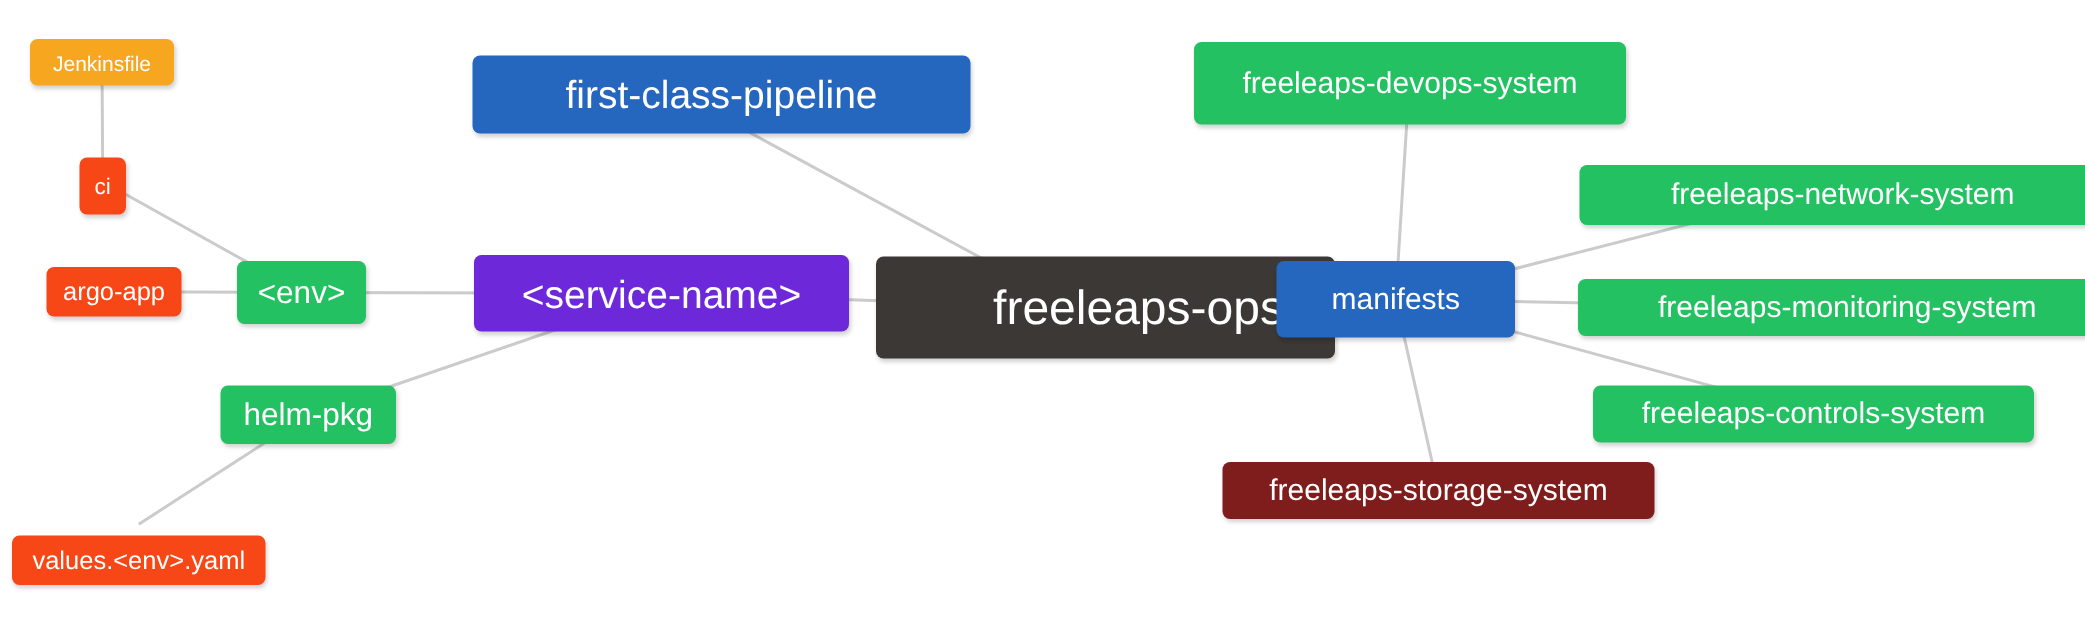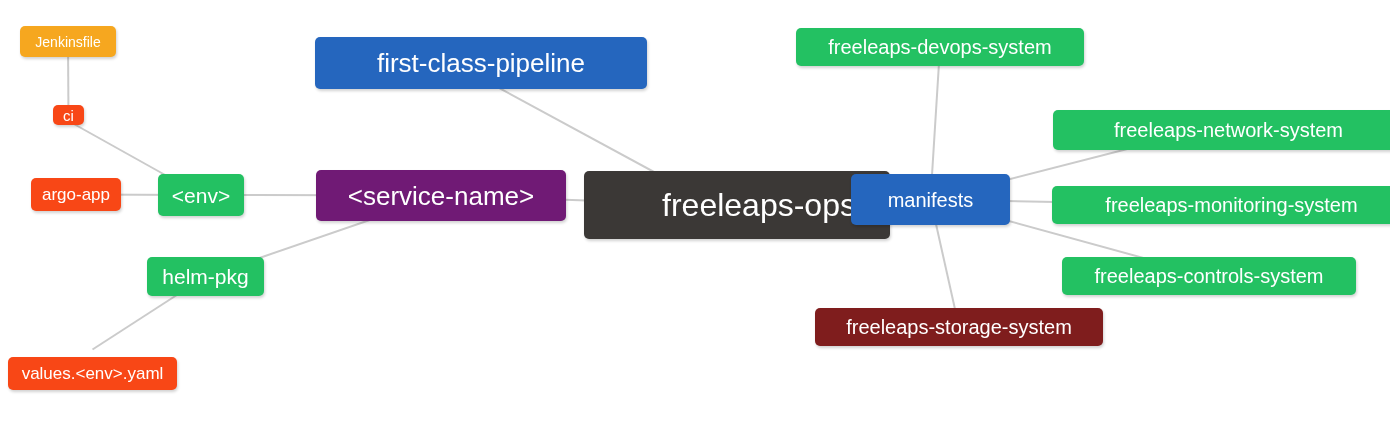--- a/index.html
+++ b/index.html
@@ -21,30 +21,30 @@
     border-radius:5px;
     box-shadow:1px 2px 3px rgba(0,0,0,.18);
     white-space:nowrap;
     cursor:pointer;
     z-index:2;
     font-weight:400;
     line-height:1;
   }
   
   .g0 {left:20px;  top:26px;  width:96px;  height:31px; font-size:14px;}
-  .g1 {left:53px;  top:105px; width:31px;  height:20px; font-size:15px;}
+  .g1 {left:53px;  top:105px; width:31px;  height:38px; font-size:15px;}
   .g2 {left:31px;  top:178px; width:90px;  height:33px; font-size:17px;}
   .g3 {left:158px; top:174px; width:86px;  height:42px; font-size:21px;}
   .g4 {left:147px; top:257px; width:117px; height:39px; font-size:21px;}
   .g5 {left:8px;   top:333px; width:169px; height:33px; font-size:17px;}
   .g6 {left:315px; top:37px;  width:332px; height:52px; font-size:26px;}
   .g7 {left:316px; top:170px; width:250px; height:51px; font-size:26px;}
   .g8 {left:584px; top:171px; width:262px; height:68px; font-size:32px;padding-left:44px;}
   .g9 {left:851px; top:174px; width:159px; height:51px; font-size:20px;}
-  .g10{left:796px; top:28px;  width:288px; height:38px; font-size:20px;}
+  .g10{left:796px; top:28px;  width:288px; height:55px; font-size:20px;}
   .g11{left:1053px;top:110px; width:351px; height:40px; font-size:20px;}
   .g12{left:1052px;top:186px; width:359px; height:38px; font-size:20px;}
   .g13{left:1062px;top:257px; width:294px; height:38px; font-size:20px;}
   .g14{left:815px; top:308px; width:288px; height:38px; font-size:20px;}
 </style>
 </head>
 <body style="background: rgb(255, 255, 255);">
 
 <div class="canvas">
   <svg id="edges">
@@ -64,21 +64,21 @@
       <line x1="930.5" y1="199.5" x2="959" y2="327" stroke="#CBCBCB" stroke-width="2"></line>
     </svg>
 
   <div class="node g0" style="background: rgb(246, 167, 31);">Jenkinsfile</div>
   <div class="node g1" style="background: rgb(248, 71, 22);">ci</div>
   <div class="node g2" style="background: rgb(248, 71, 22);">argo-app</div>
   <div class="node g3" style="background: rgb(35, 193, 98);">&lt;env&gt;</div>
   <div class="node g4" style="background: rgb(35, 193, 98);">helm-pkg</div>
   <div class="node g5" style="background: rgb(248, 71, 22); margin-top: 24px;">values.&lt;env&gt;.yaml</div>
   <div class="node g6" style="background: rgb(37, 102, 190);">first-class-pipeline</div>
-  <div class="node g7" style="background: #701a75;">&lt;service-name&gt;</div>
+  <div class="node g7" style="background: #6d28d9;">&lt;service-name&gt;</div>
   <div class="node g8" style="background: rgb(59, 56, 54);">freeleaps-ops</div>
   <div class="node g9" style="background: rgb(37, 102, 190);">manifests</div>
   <div class="node g10" style="background: rgb(35, 193, 98);">freeleaps-devops-system</div>
   <div class="node g11" style="background: rgb(35, 193, 98);">freeleaps-network-system</div>
   <div class="node g12" style="background: rgb(35, 193, 98);">freeleaps-monitoring-system</div>
   <div class="node g13" style="background: rgb(35, 193, 98);">freeleaps-controls-system</div>
   <div class="node g14" style="background: #7f1d1d;">freeleaps-storage-system</div>
 </div>
 
 </body></html>

